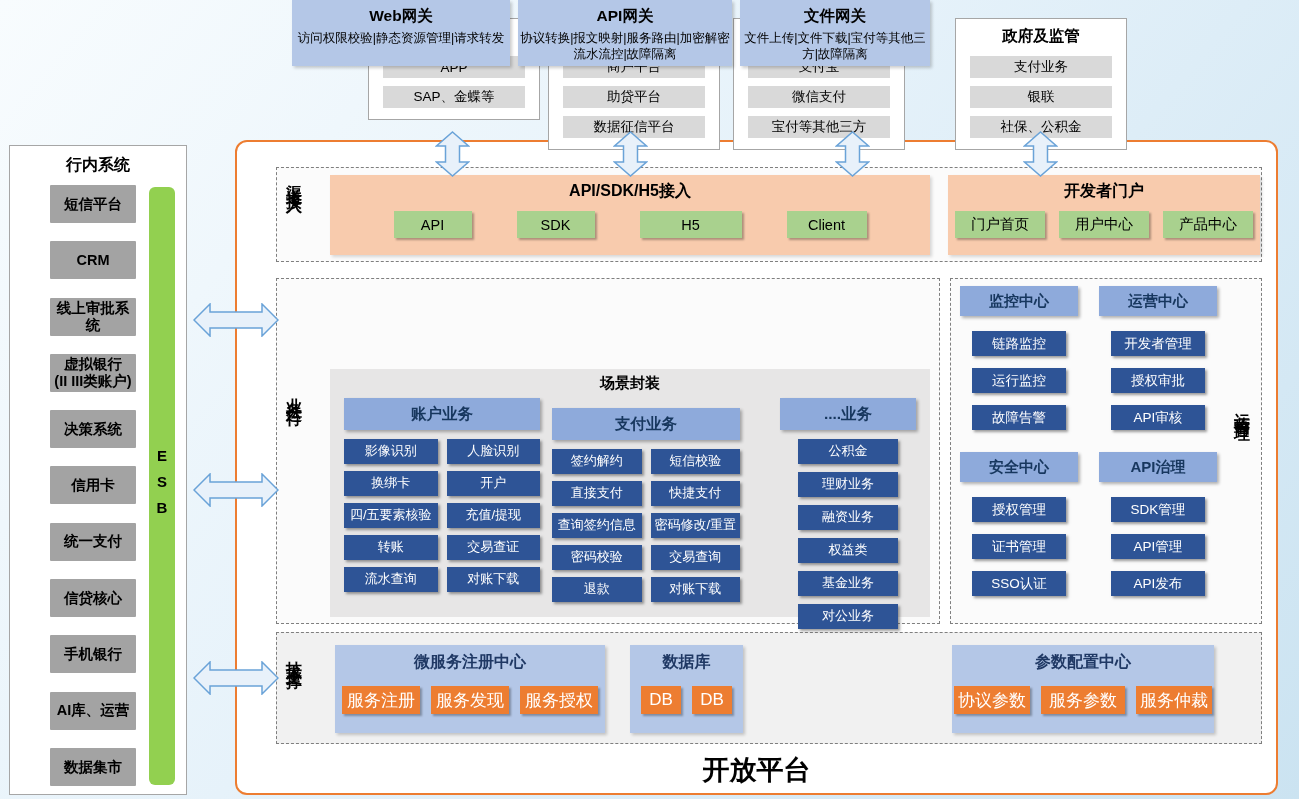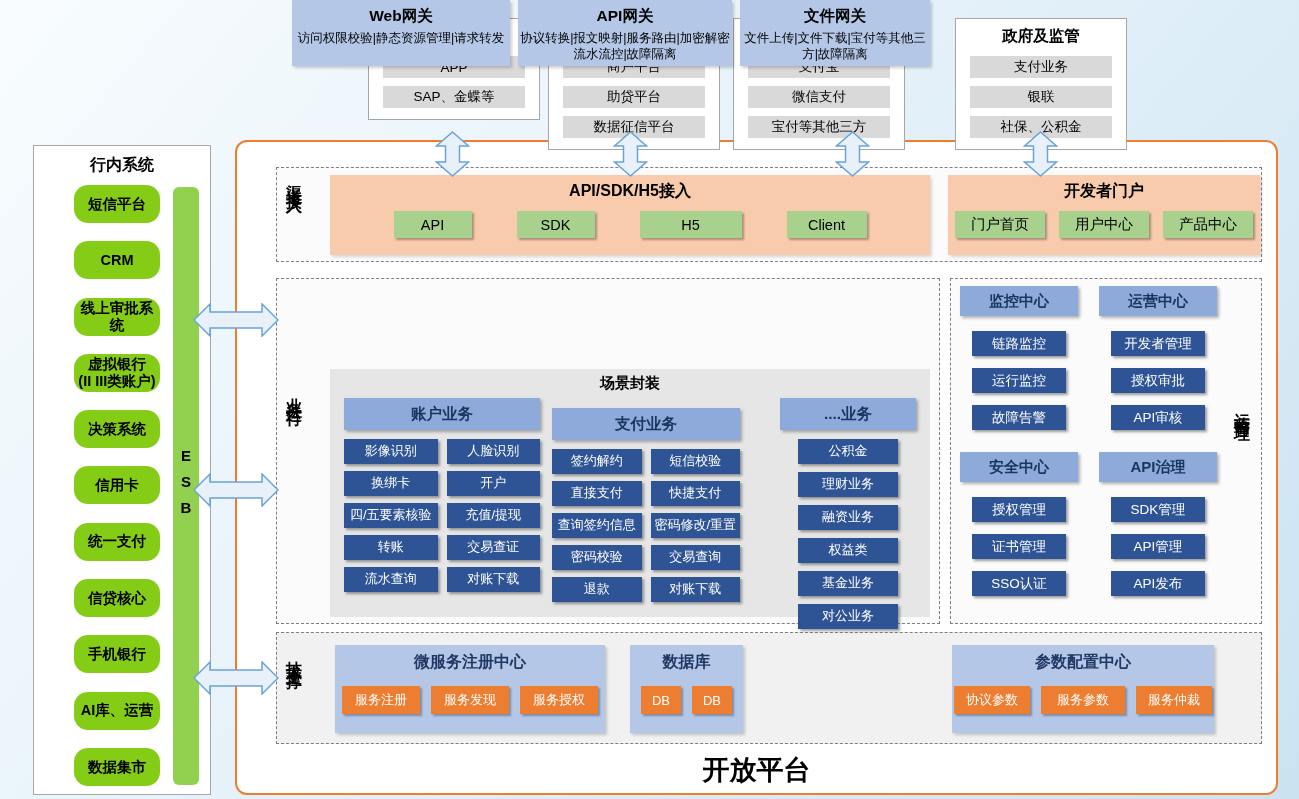--- a/index.html
+++ b/index.html
@@ -12,27 +12,27 @@
              padding:7px 14px 11px; display:flex; flex-direction:column; align-items:center; gap:8px; z-index:3; }
   .ext-title { font-size:15.5px; font-weight:bold; margin-bottom:1px; }
   .ext-item { width:100%; background:#D9D9D9; min-height:22px; display:flex; align-items:center;
               justify-content:center; font-size:13.5px; }
 
   
   .varrow { position:absolute; z-index:6; }
   .harrow { position:absolute; z-index:6; }
 
   
-  .sidebar { position:absolute; left:33px; top:145px; width:178px; height:650px; background:#FFF;
+  .sidebar { position:absolute; left:9px; top:145px; width:178px; height:650px; background:#FFF;
              border:1.6px solid #A6A6A6; display:flex; flex-direction:column; z-index:2; }
   .sidebar-title { text-align:center; font-size:16px; font-weight:bold; padding:9px 0 2px; }
   .sidebar-body { flex:1; display:flex; flex-direction:row; min-height:0; }
   .side-items { flex:1; display:flex; flex-direction:column; justify-content:space-between;
                 padding:7px 6px 8px 12px; }
-  .side-item { background:#84cc16; border-radius:14px; min-height:38px; display:flex; align-items:center;
+  .side-item { background:#a3a3a3; border-radius:1px; min-height:38px; display:flex; align-items:center;
                justify-content:center; text-align:center; font-size:14.5px; font-weight:bold;
                white-space:pre-line; line-height:1.15; padding:2px 4px;margin-left:28px; }
   .esb-bar { width:26px; margin:9px 11px 9px 7px; background:#92D050; border-radius:6px;
              display:flex; align-items:center; justify-content:center; writing-mode:vertical-rl;
              text-orientation:upright; font-weight:bold; font-size:15px; letter-spacing:9px; }
 
   
   .main-box { position:absolute; left:235px; top:140px; width:1043px; height:655px; background:#FFF;
               border:2.5px solid #ED7D31; border-radius:12px; z-index:1; }
   .section { position:absolute; border:1.6px dashed #7F7F7F; z-index:2; }
@@ -76,21 +76,21 @@
                   font-size:15px; font-weight:bold; color:#17375E; box-shadow:2px 2px 3px rgba(0,0,0,0.3); margin-bottom:3px; }
   .panel-item { width:94px; height:25px; background:#2E5496; color:#FFF; font-size:13.5px; display:flex;
                 align-items:center; justify-content:center; box-shadow:2px 2px 2.5px rgba(60,60,60,0.5); }
 
   
   .tech-box { position:absolute; top:645px; height:88px; background:#B4C7E7; z-index:3; padding-top:7px;
               box-shadow:2px 2px 3px rgba(0,0,0,0.2); }
   .tech-title { text-align:center; font-size:16px; font-weight:bold; color:#1F3864; }
   .orange-row { display:flex; justify-content:center; align-items:center; gap:11px; margin-top:13px; }
   .orange-chip { background:#ED7D31; color:#FFF; height:28px; display:flex; align-items:center;
-                 justify-content:center; font-size:13px; box-shadow:1.5px 1.5px 2px rgba(0,0,0,0.3); }
+                 justify-content:center; font-size:17px; box-shadow:1.5px 1.5px 2px rgba(0,0,0,0.3); }
 
   .footer-title { position:absolute; left:235px; top:752px; width:1043px; text-align:center;
                   font-size:27px; font-weight:600; z-index:3; }
 </style>
 </head>
 <body>
 
 <div class="page">
 
   <div class="ext-box" style="left:368px;">

